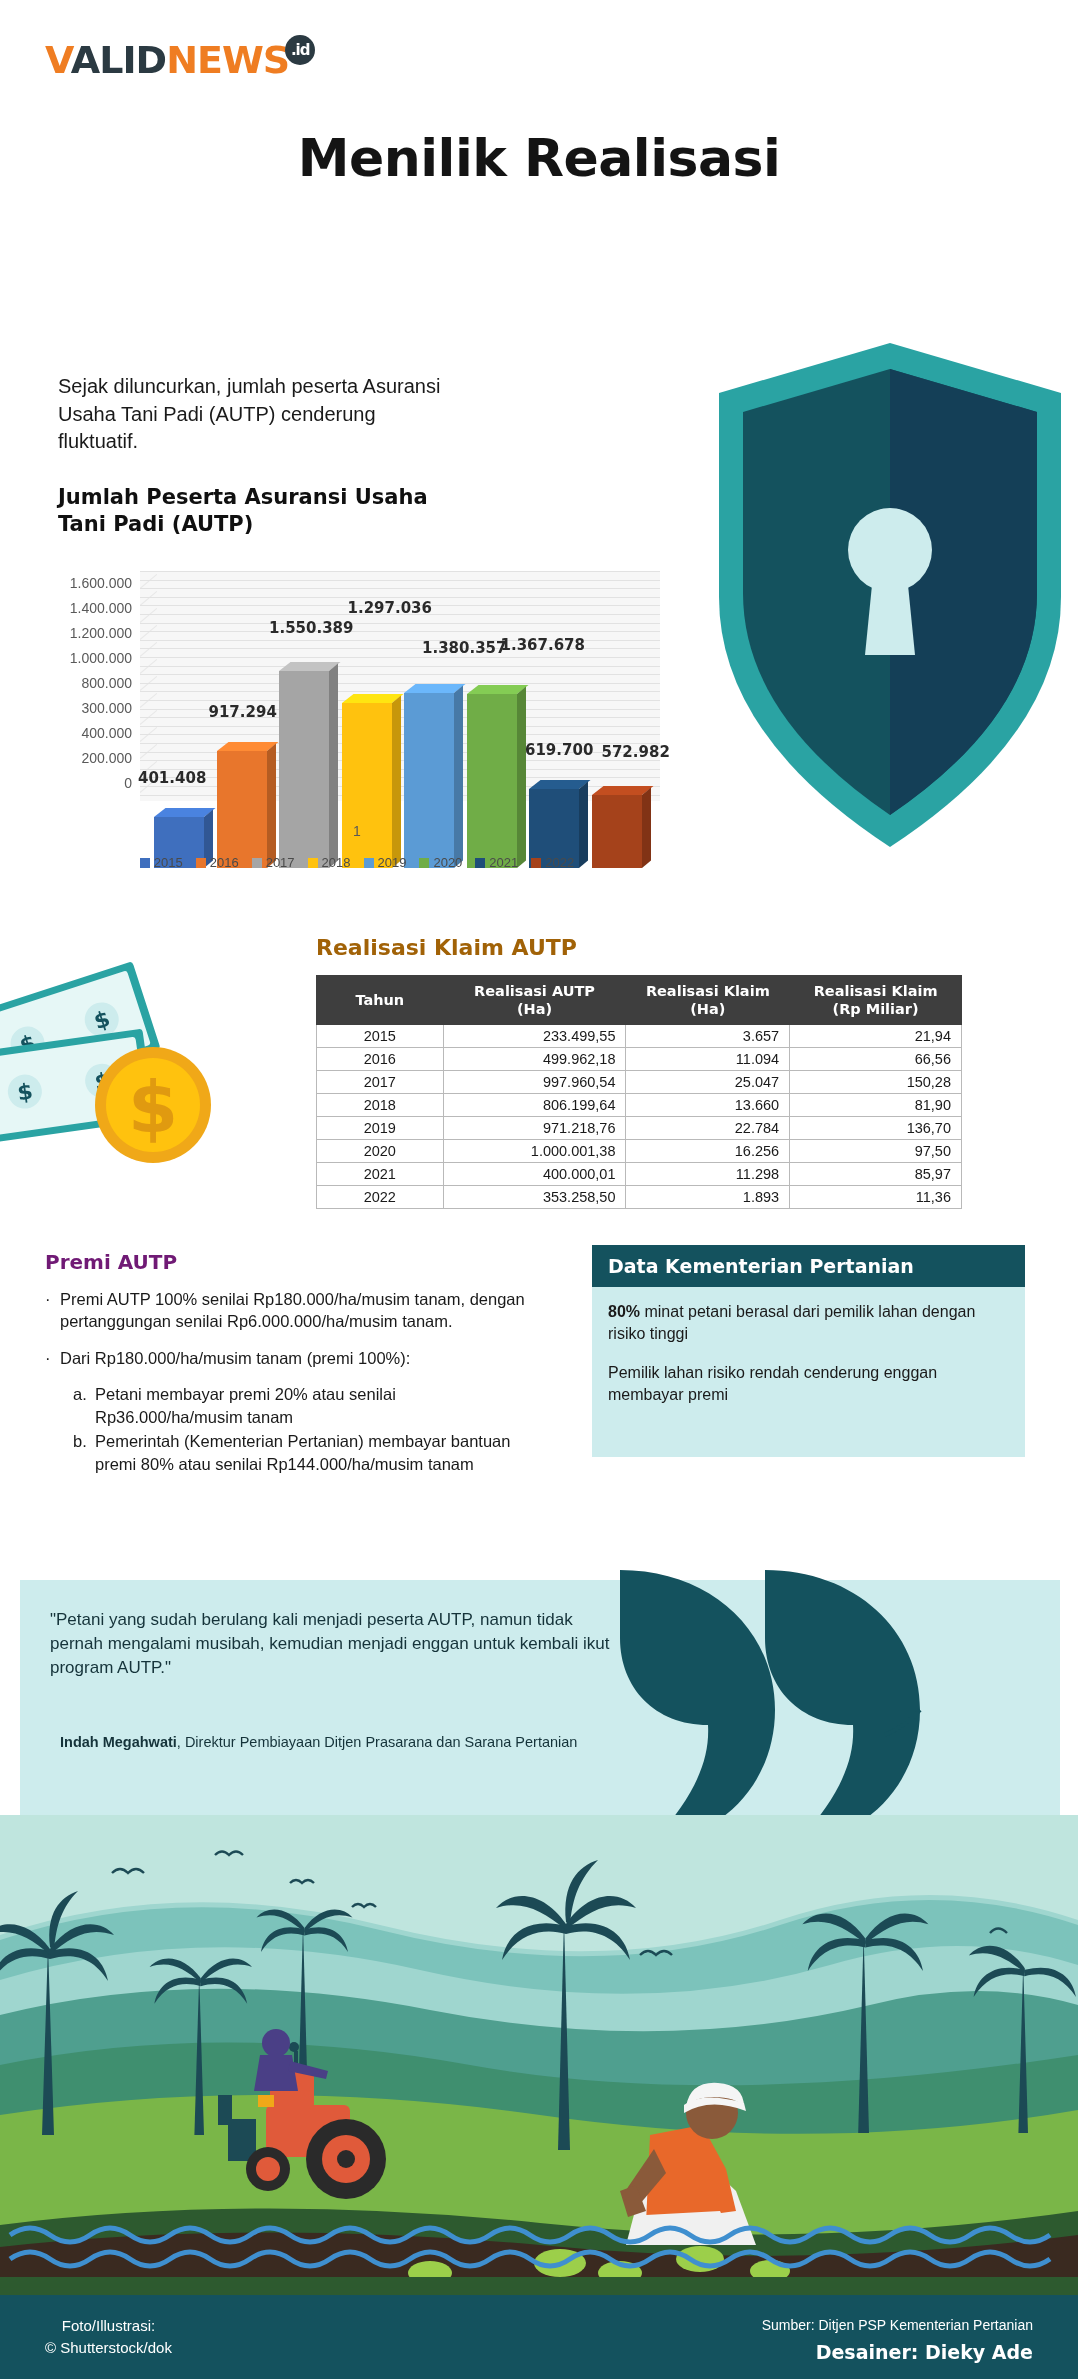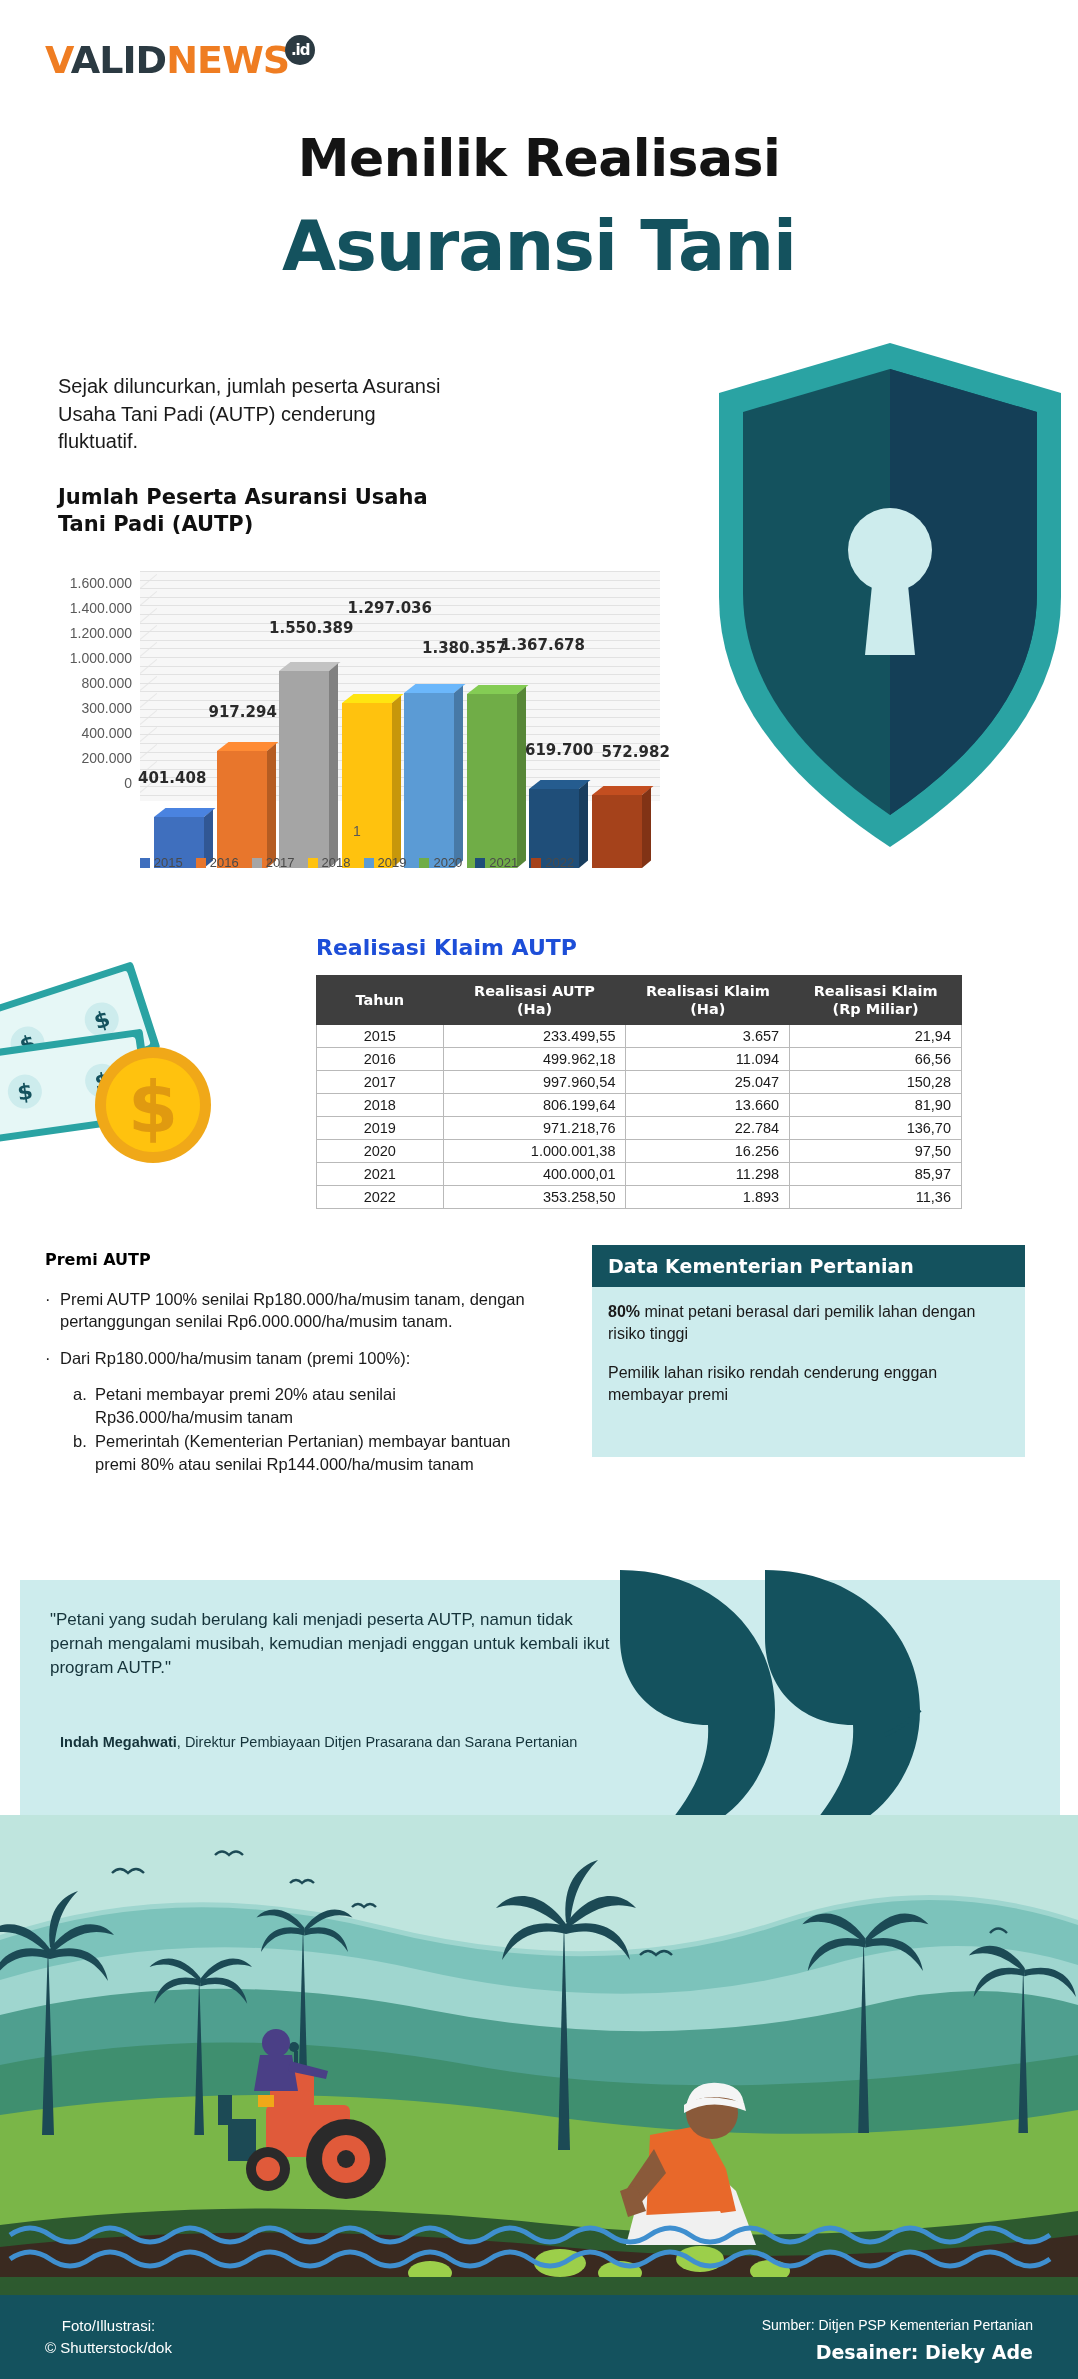--- a/index.html
+++ b/index.html
@@ -72,33 +72,33 @@
   .legend-swatch { width:10px; height:10px; display:inline-block; }
 
   
   .shield { position:absolute; right:10px; top:335px; width:355px; height:520px; }
 
   
   .money { position:absolute; left:-10px; top:920px; width:265px; height:290px; }
 
   
   .table-title { position:absolute; left:316px; top:935px; font-size:22px; font-weight:800;
-                 color:#1d4ed8; font-family:"DejaVu Sans", sans-serif; }
+                 color:#a16207; font-family:"DejaVu Sans", sans-serif; }
   table.data { position:absolute; left:316px; top:975px; width:646px;
                border-collapse:collapse; font-size:14.5px; }
   table.data th { background:#3e3e3e; color:#fff; font-weight:700; padding:6px 8px;
                   text-align:center; border:1px solid #3e3e3e; line-height:1.25;
                   font-family:"DejaVu Sans", sans-serif; font-size:14.5px; }
   table.data td { border:1px solid #b9b9b9; padding:3px 10px; color:#1a1a1a; }
   table.data td.c { text-align:center; }
   table.data td.r { text-align:right; }
 
   
-  .premi-title { position:absolute; left:45px; top:1250px; font-size:16px; font-weight:800;
-                 color:#000000; font-family:"DejaVu Sans", sans-serif; }
+  .premi-title { position:absolute; left:45px; top:1250px; font-size:20px; font-weight:800;
+                 color:#701a75; font-family:"DejaVu Sans", sans-serif; }
   .premi-list { position:absolute; left:45px; top:1288px; width:490px;
                 font-size:16.5px; line-height:1.36; color:#1a1a1a; }
   .premi-list .li { display:flex; gap:9px; margin-bottom:14px; }
   .premi-list .bullet { flex:0 0 6px; }
   .premi-list .sub { margin-left:28px; display:flex; gap:6px; }
   .premi-list .sub .mk { flex:0 0 16px; }
 
   
   .kem-box { position:absolute; left:560px; top:1245px; width:465px;padding-left:32px; }
   .kem-head { background:#14525e; color:#fff; font-size:19px; font-weight:800;
@@ -133,21 +133,20 @@
 </head>
 <body>
 
 <div class="page">
 
   <div class="logo">
     <span class="v">V</span><span class="alid">ALID</span><span class="news">NEWS</span><span class="id-badge">.id</span>
   </div>
 
   <div class="title1">Menilik Realisasi</div>
-  <div class="title2">Asuransi Tani</div>
 
   <div class="intro">Sejak diluncurkan, jumlah peserta Asuransi Usaha Tani Padi (AUTP) cenderung fluktuatif.</div>
 
   <div class="chart-heading">Jumlah Peserta Asuransi Usaha Tani Padi (AUTP)</div>
 
   <svg class="shield" viewBox="0 0 355 520">
     <path d="M177 8 L348 58 L348 262 Q348 400 177 512 Q6 400 6 262 L6 58 Z" fill="#2aa3a3"></path>
     <path d="M177 34 L324 77 L324 258 Q324 380 177 480 Q30 380 30 258 L30 77 Z" fill="#14525e"></path>
     <path d="M177 34 L324 77 L324 258 Q324 380 177 480 Z" fill="#143f57"></path>
     <g>

